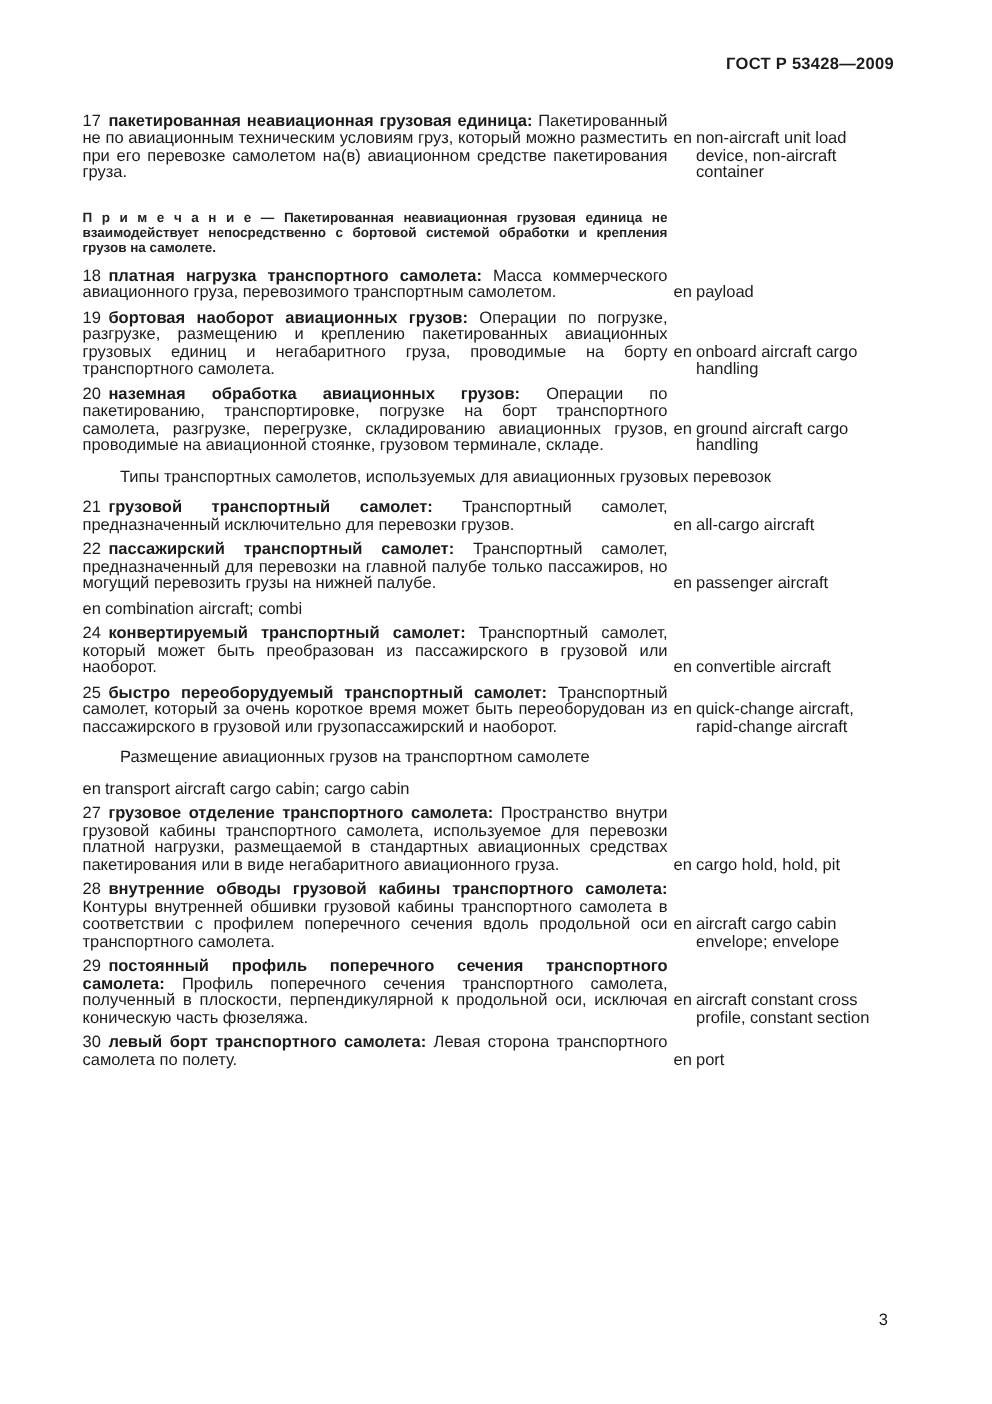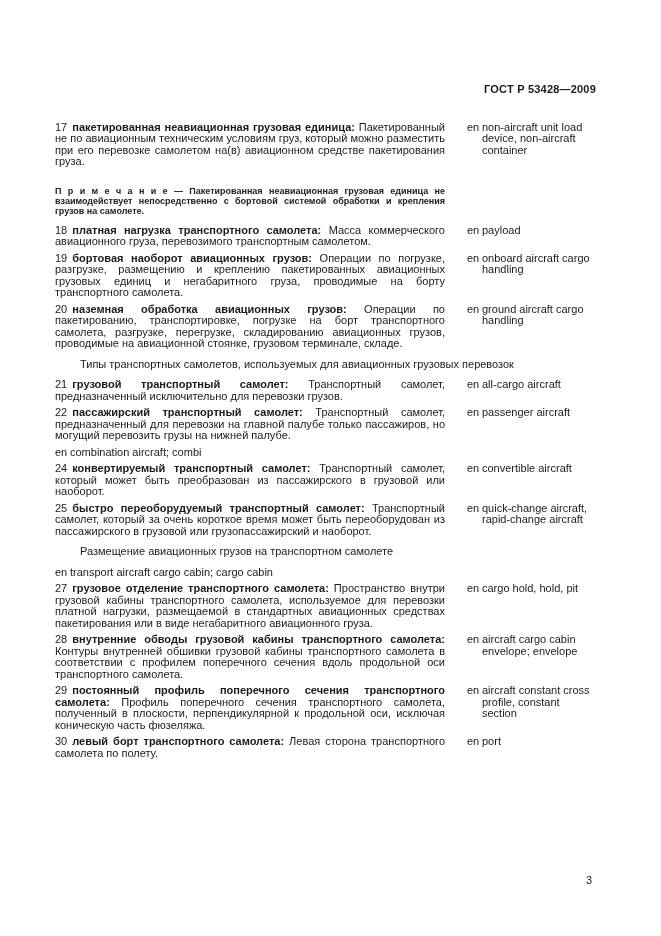--- a/index.html
+++ b/index.html
@@ -1,39 +1,39 @@
 <!DOCTYPE html>
 <html lang="ru"><head>
 <meta charset="utf-8">
 <style>
   html, body { margin: 0; padding: 0; background: #ffffff; }
   .page {
     position: relative;
     width: 661px;
     height: 936px;
     box-sizing: border-box;
-    padding: 84px 65px 0 55px;
+    padding: 38px 65px 0 55px;
     background: #ffffff;
     font-family: "Liberation Sans", sans-serif;
     font-size: 11px;
     line-height: 11.5px;
     color: #1b1b1b;
     overflow: hidden;
   }
   .doc-header {
     font-weight: bold;
     text-align: right;
     margin-bottom: 26px;
     letter-spacing: 0.2px;
   }
   .row {
     display: flex;
-    gap: 22px;
+    gap: 4px;
     margin-bottom: 5px;
-    align-items: flex-start;
+    align-items: flex-end;
   }
   .def-col {
     width: 390px;
     flex: none;
     text-align: justify;
     hyphens: auto;
   }
   .en-col {
     flex: 1;
     display: flex;

